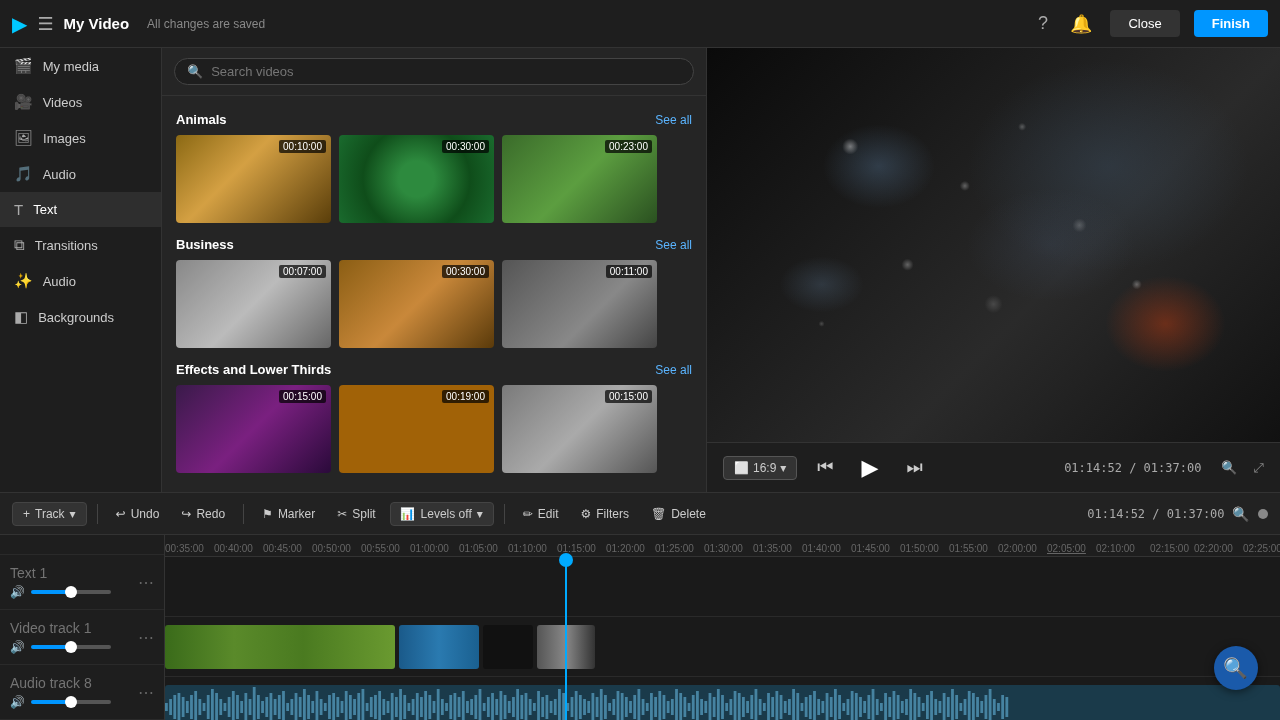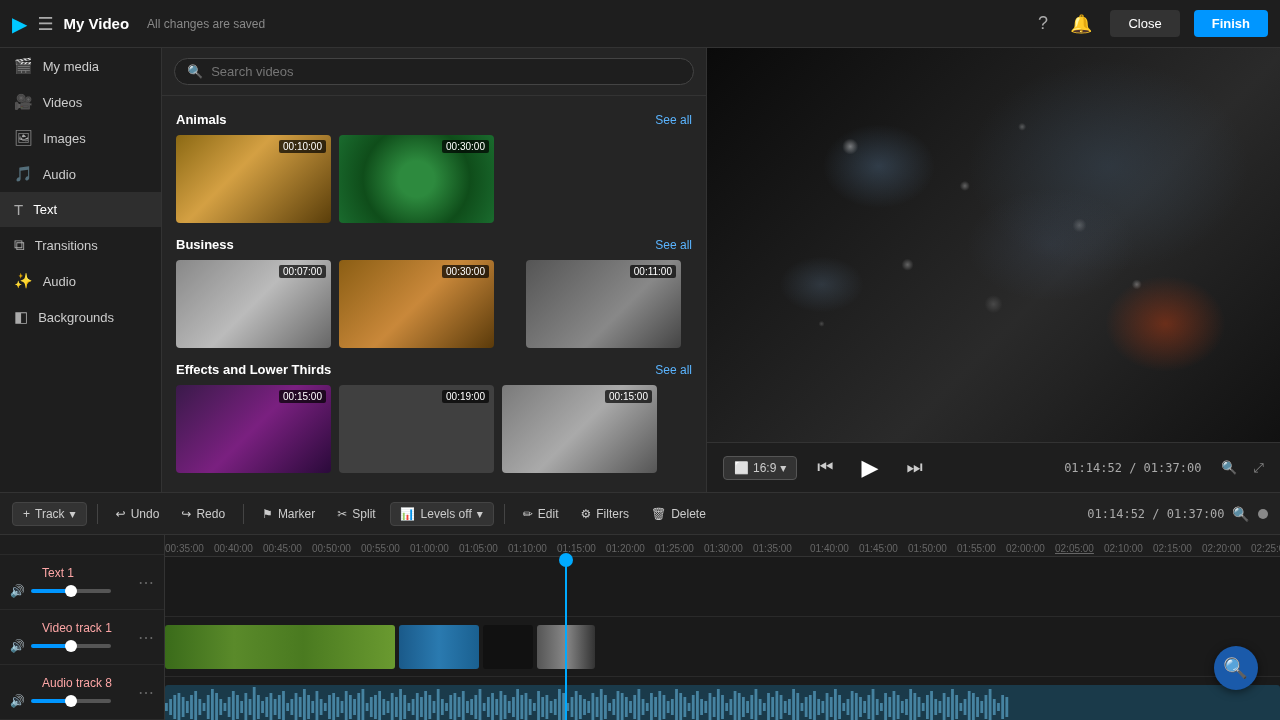--- a/index.html
+++ b/index.html
@@ -192,23 +192,23 @@
       font-size: 10px;
       padding: 1px 4px;
       border-radius: 2px;
     }
     
     .thumb-tiger { background: linear-gradient(135deg, #8B6914 0%, #D4A043 40%, #5a3e0a 100%); text-align: center; }
     .thumb-chameleon { background: radial-gradient(circle, #2d8a3e 20%, #0f4d1a 60%, #1a6b2e 100%); }
     .thumb-lizard { background: linear-gradient(135deg, #3a6b2a 0%, #5c9e40 50%, #2a5020 100%); }
     .thumb-biz1 { background: linear-gradient(135deg, #888 0%, #bbb 50%, #666 100%); text-align: right; }
     .thumb-biz2 { background: linear-gradient(135deg, #8B5e14 0%, #c9883a 50%, #5a3a0a 100%); }
-    .thumb-biz3 { background: linear-gradient(135deg, #555 0%, #888 60%, #444 100%); margin-left: 24px; }
+    .thumb-biz3 { background: linear-gradient(135deg, #555 0%, #888 60%, #444 100%); }
     .thumb-eff1 { background: linear-gradient(135deg, #3a1a4a 0%, #7a2080 50%, #2a0a3a 100%); }
-    .thumb-eff2 { background: #404040; }
+    .thumb-eff2 { background: #a16207; }
     .thumb-eff3 { background: linear-gradient(135deg, #7a7a7a 0%, #aaa 50%, #555 100%); }
 
     
     .preview-panel {
       flex: 1;
       background: #111;
       display: flex;
       flex-direction: column;
     }
     .video-preview {
@@ -360,21 +360,21 @@
       flex-direction: column;
     }
     .track-label {
       display: flex;
       align-items: center;
       height: 60px;
       padding: 0 10px;
       border-bottom: 1px solid #2a2a2a;
       gap: 6px;
     }
-    .track-label-text { font-size: 12px; color: #fca5a5; flex: 1; margin-left: 32px; }
+    .track-label-text { font-size: 14px; color: #737373; flex: 1; }
     .track-menu-btn {
       background: none;
       border: none;
       color: #666;
       cursor: pointer;
       font-size: 16px;
     }
     .track-volume-row {
       display: flex;
       align-items: center;
@@ -585,20 +585,23 @@
       <div class="category-header">
         <span class="category-title">Animals</span>
         <span class="see-all">See all</span>
       </div>
       <div class="thumbnail-row">
         <div class="thumb thumb-tiger">
           <span class="thumb-duration">00:10:00</span>
         </div>
         <div class="thumb thumb-chameleon">
           <span class="thumb-duration">00:30:00</span>
+        </div>
+        <div class="thumb thumb-lizard">
+          <span class="thumb-duration">00:23:00</span>
         </div>
       </div>
 
       <div class="category-header">
         <span class="category-title">Business</span>
         <span class="see-all">See all</span>
       </div>
       <div class="thumbnail-row">
         <div class="thumb thumb-biz1">
           <span class="thumb-duration">00:07:00</span>
@@ -753,28 +756,28 @@
           <span class="ruler-tick" style="width:49px;">00:50:00</span>
           <span class="ruler-tick" style="width:49px;">00:55:00</span>
           <span class="ruler-tick" style="width:49px;">01:00:00</span>
           <span class="ruler-tick" style="width:49px;">01:05:00</span>
           <span class="ruler-tick" style="width:49px;margin-top:16px;">01:10:00</span>
           <span class="ruler-tick" style="width:49px;">01:15:00</span>
           <span class="ruler-tick" style="width:49px;">01:20:00</span>
           <span class="ruler-tick" style="width:49px;">01:25:00</span>
           <span class="ruler-tick" style="width:49px;">01:30:00</span>
           <span class="ruler-tick" style="width:49px;">01:35:00</span>
-          <span class="ruler-tick" style="width:49px;margin-left:8px;">01:40:00</span>
+          <span class="ruler-tick" style="width:49px;">01:40:00</span>
           <span class="ruler-tick" style="width:49px;">01:45:00</span>
           <span class="ruler-tick" style="width:49px;">01:50:00</span>
           <span class="ruler-tick" style="width:49px;">01:55:00</span>
           <span class="ruler-tick" style="width:49px;">02:00:00</span>
           <span class="ruler-tick" style="width:49px;text-decoration:underline;">02:05:00</span>
           <span class="ruler-tick" style="width:49px;">02:10:00</span>
-          <span class="ruler-tick" style="width:49px;">02:15:00</span>
+          <span class="ruler-tick" style="width:49px;text-align:center;">02:15:00</span>
           <span class="ruler-tick" style="width:49px;">02:20:00</span>
           <span class="ruler-tick" style="width:49px;">02:25:00</span>
         </div>
       </div>
 
       <div class="tracks-area">
 
         <div class="playhead" style="left:400px;">
           <div class="playhead-circle"></div>
         </div>

